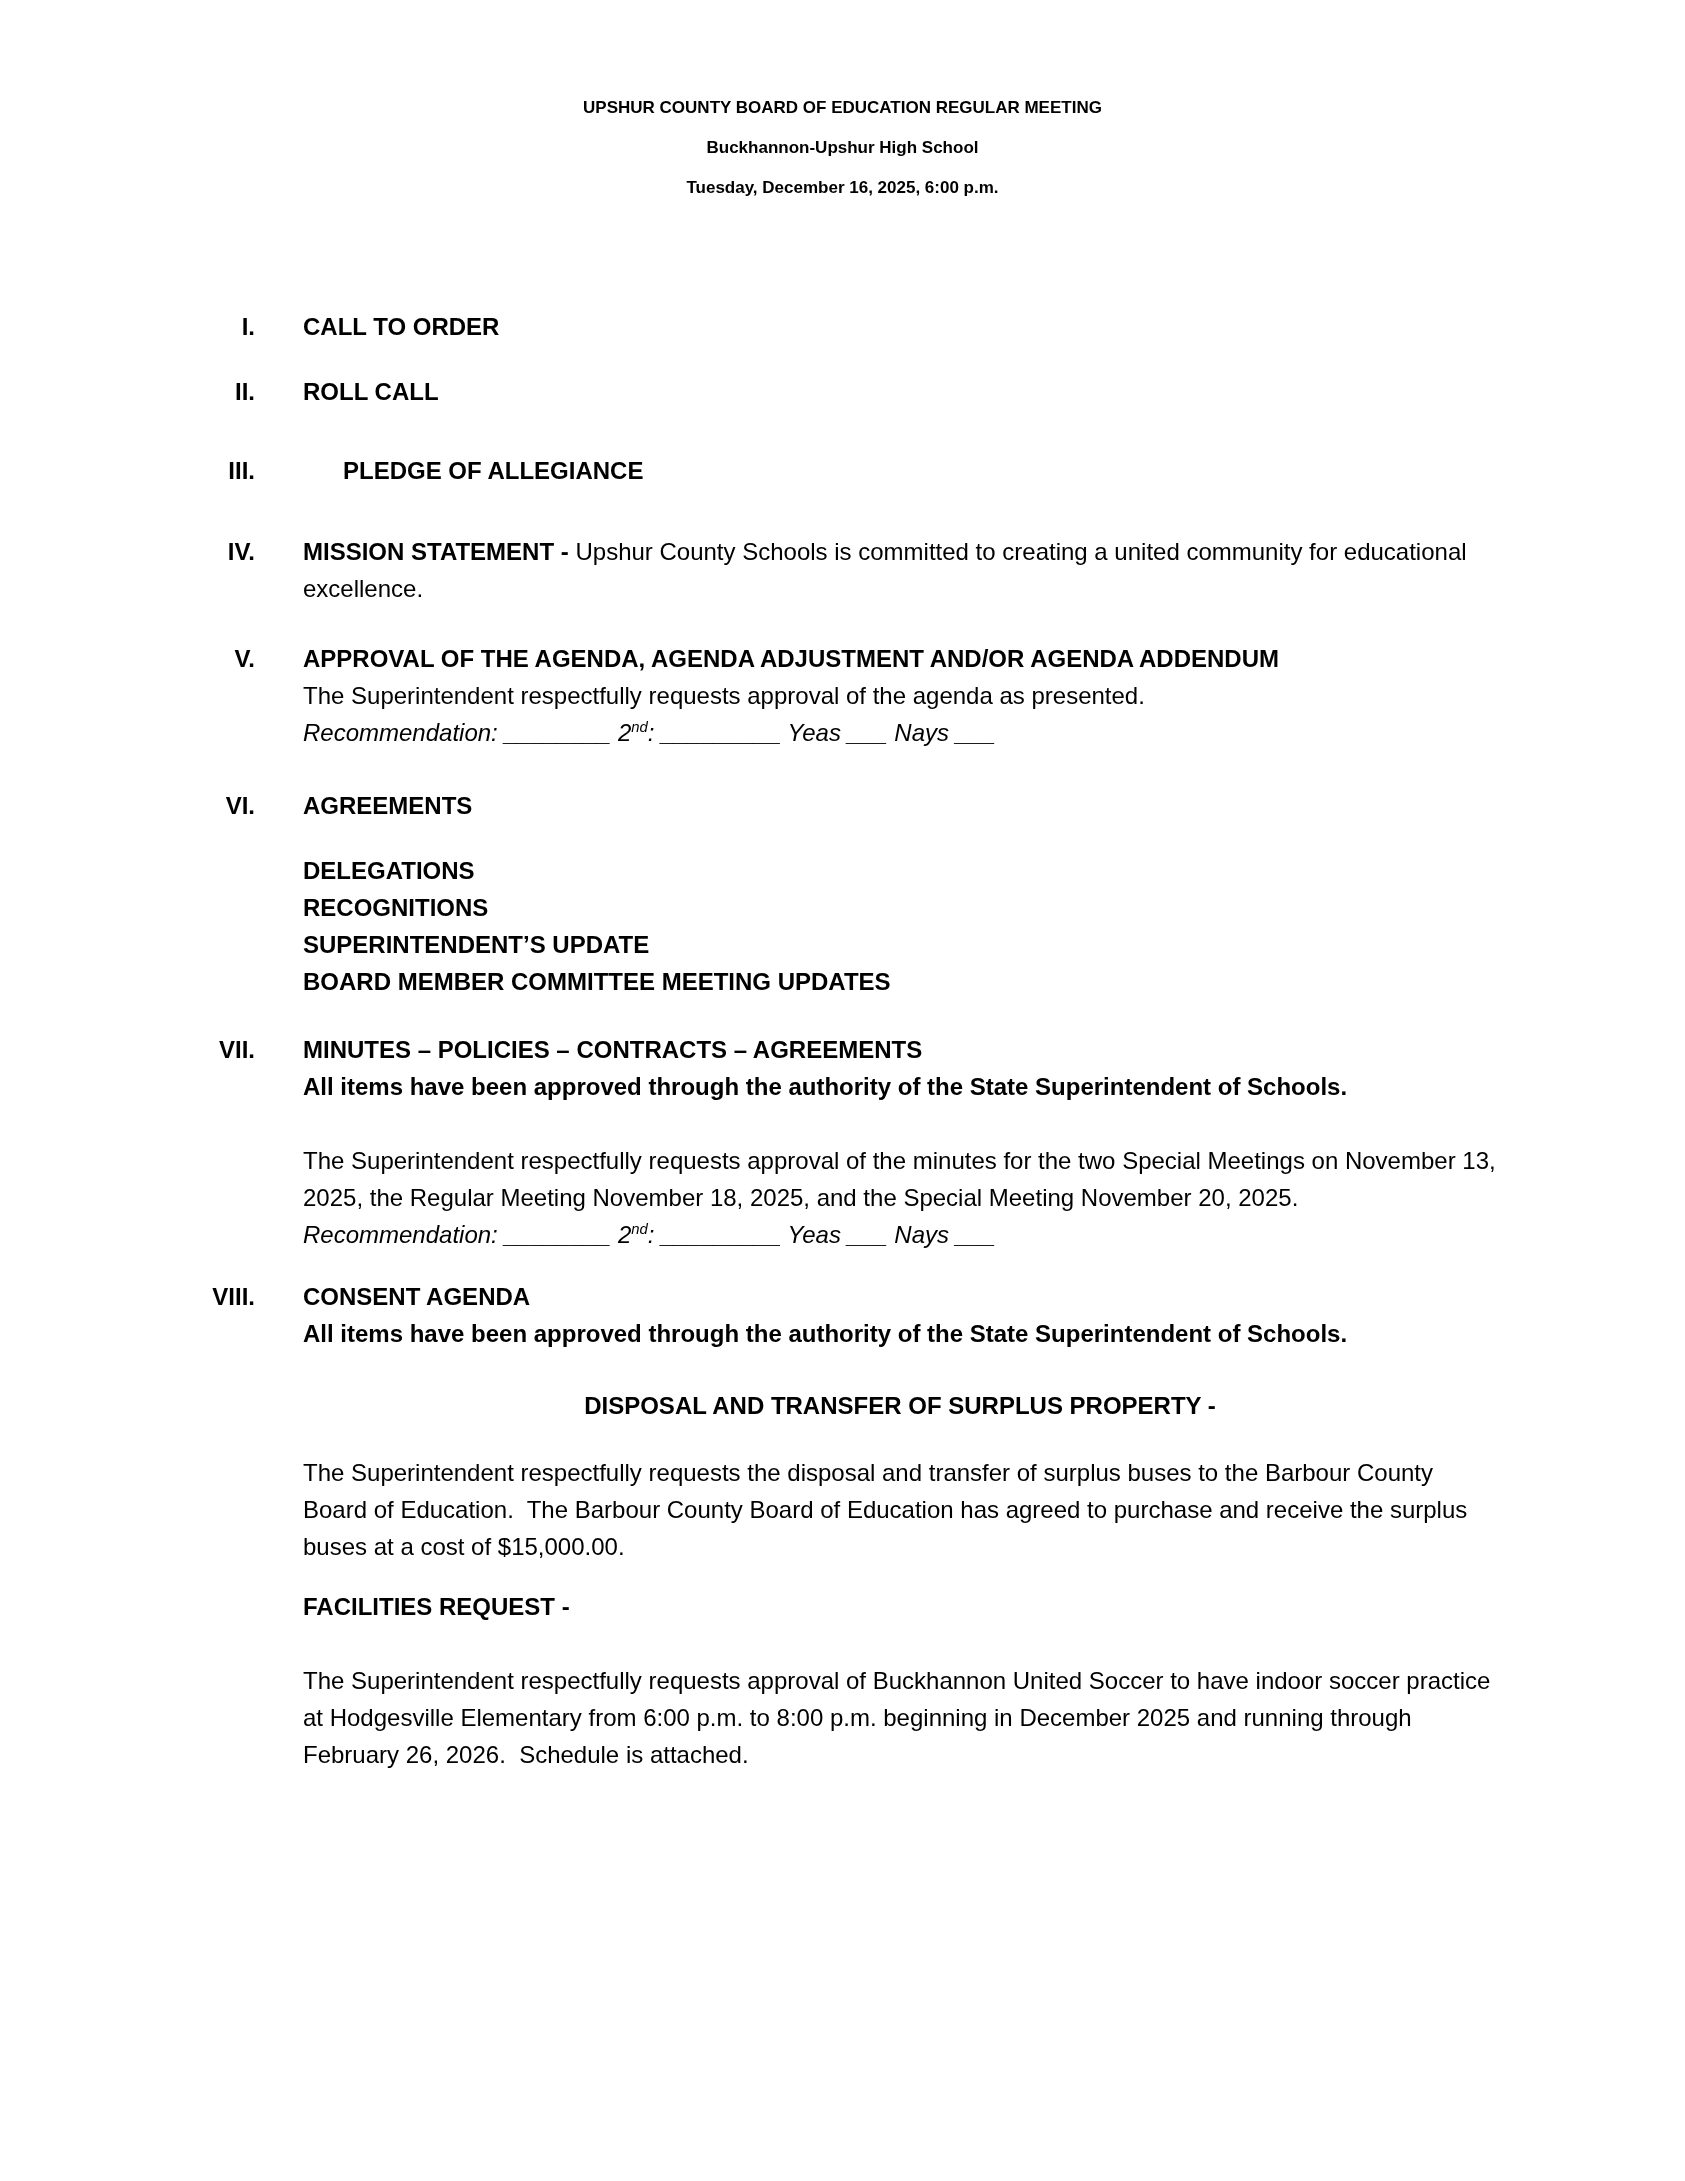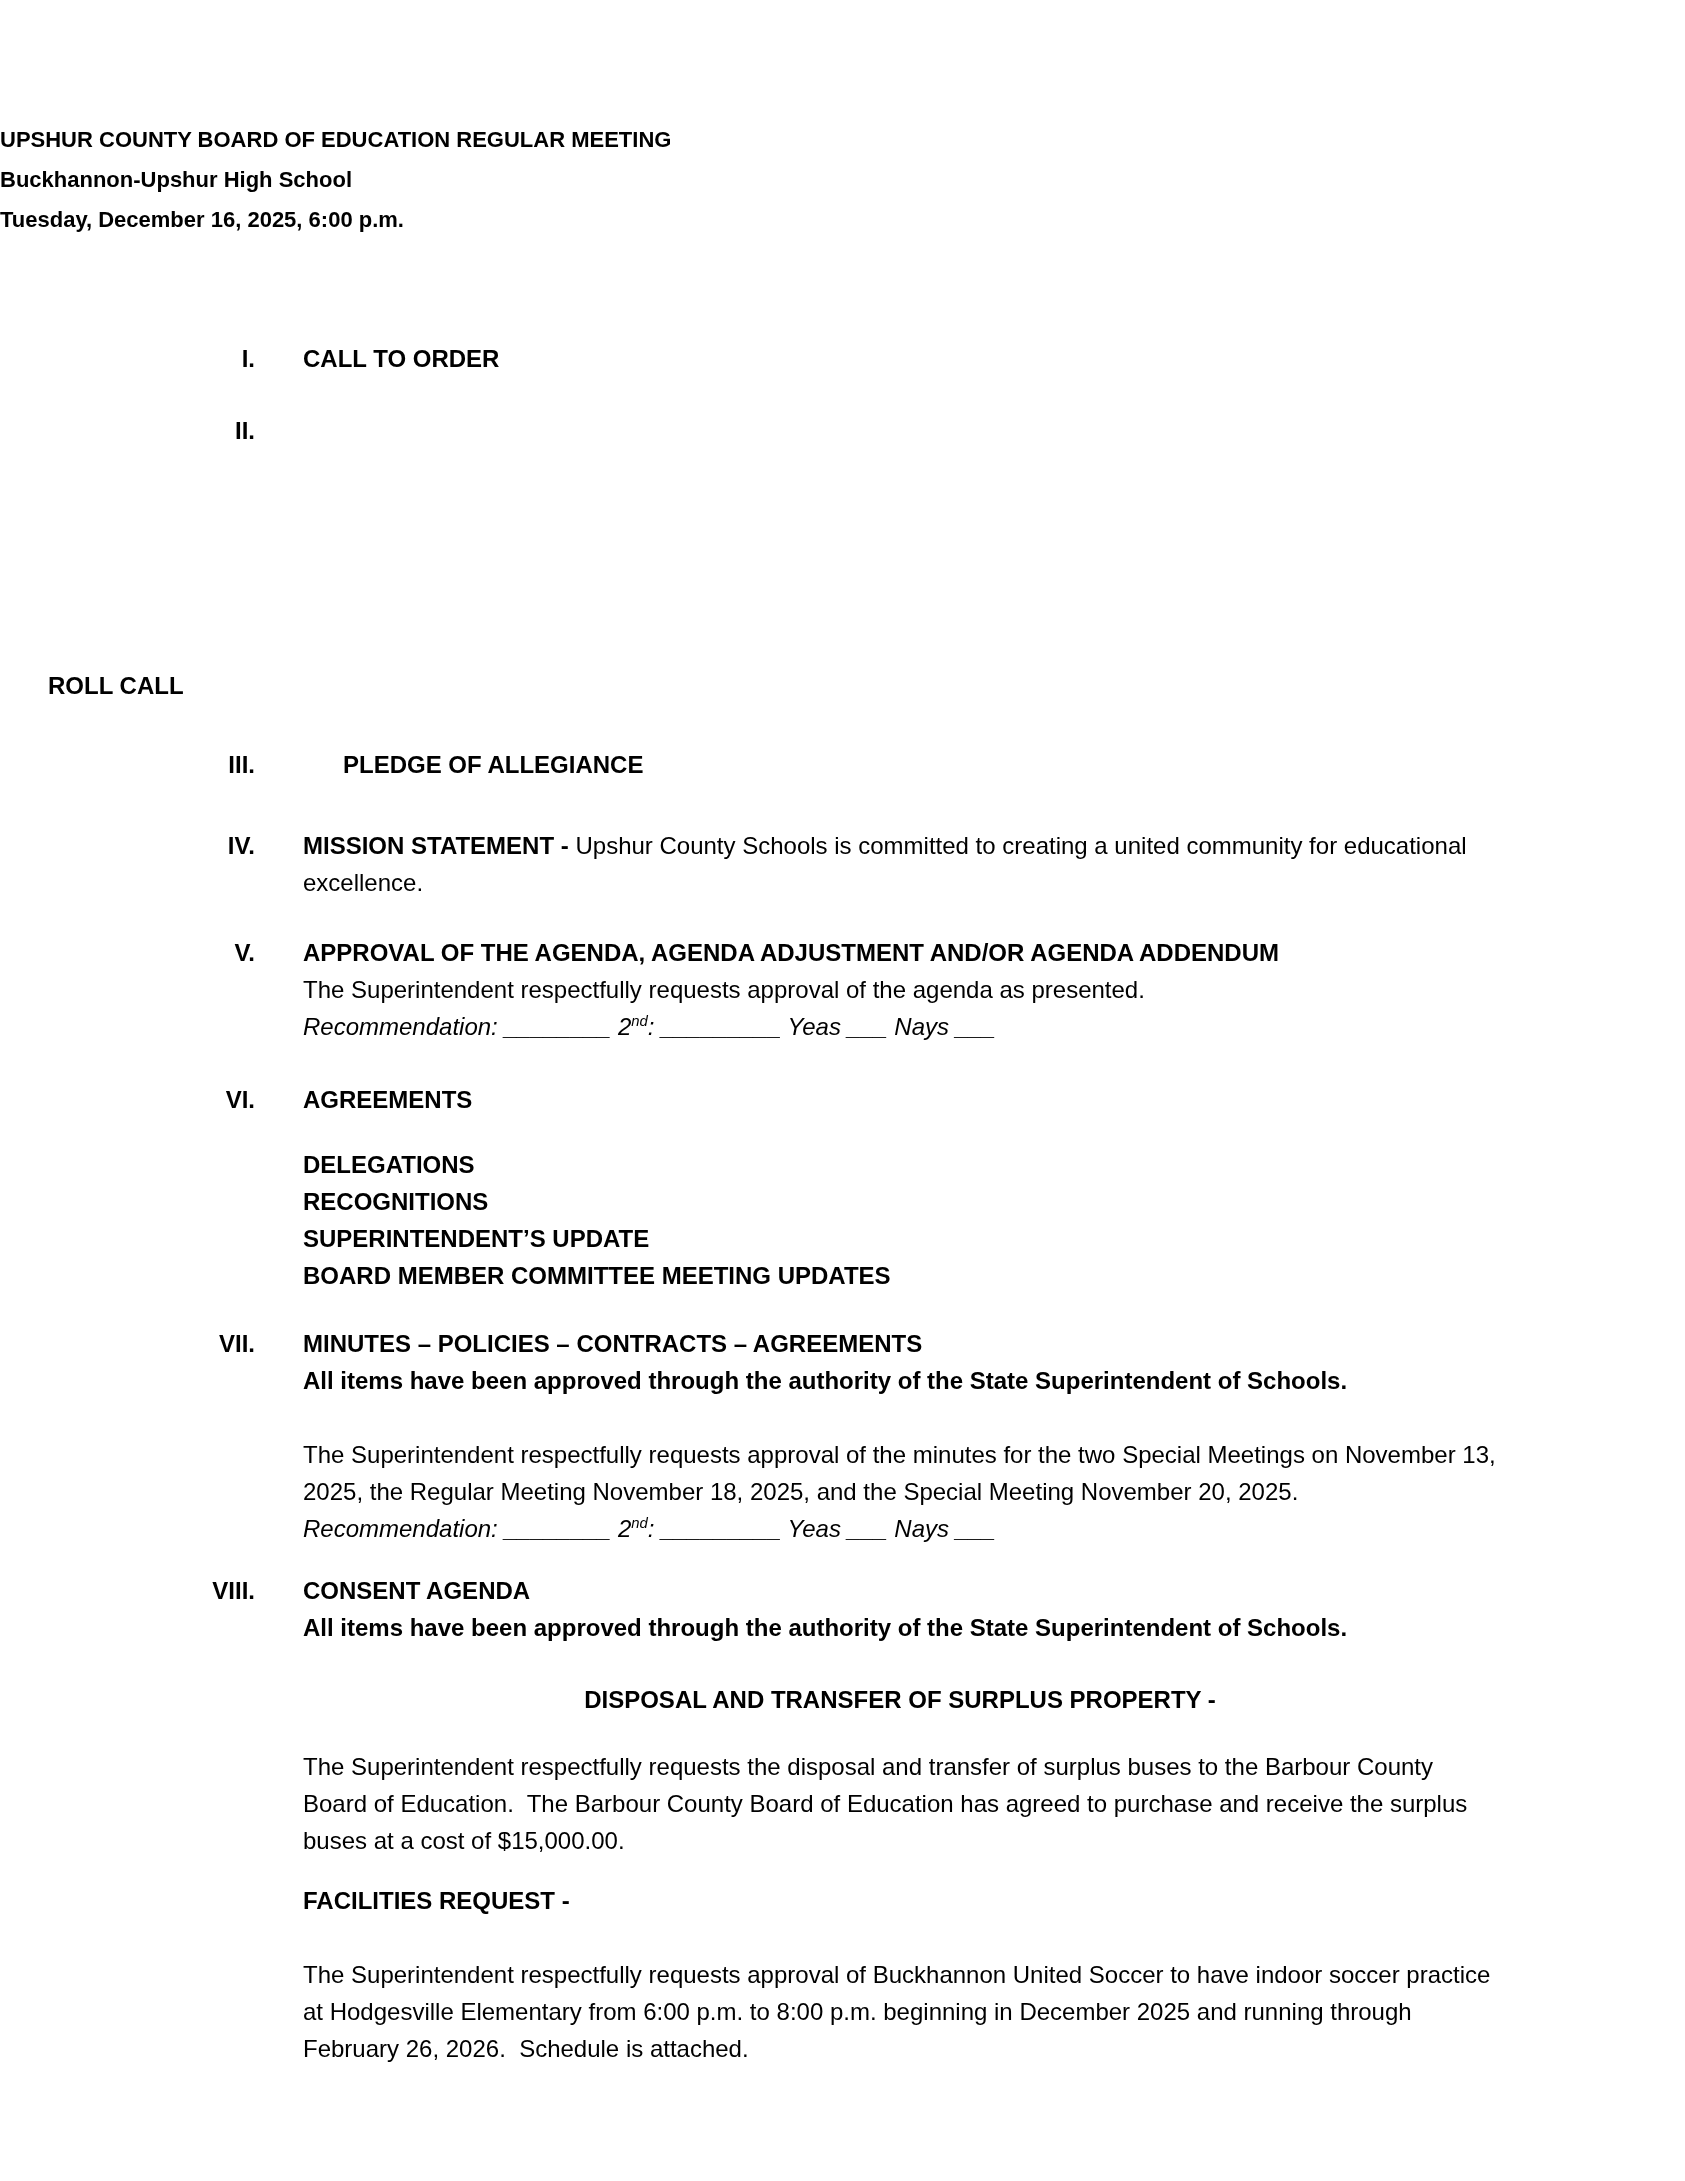--- a/index.html
+++ b/index.html
@@ -9,41 +9,42 @@
     height: 2181px;
     margin: 0 auto;
     background: #ffffff;
     color: #000000;
     font-family: "Liberation Sans", sans-serif;
     font-size: 24px;
     line-height: 37px;
     overflow: hidden;
   }
   .doc-title {
-    padding-top: 120px;
+    padding-top: 88px;
+    text-align: center;
     font-weight: bold;
-    font-size: 22px;
+    font-size: 17px;
     line-height: 40px;
   }
   .row { display: flex; align-items: flex-start; }
   .num {
     flex: 0 0 255px;
     width: 255px;
     text-align: right;
     font-weight: bold;
   }
   .content { margin-left: 48px; width: 1194px; }
   p { margin: 0; }
   .h { font-weight: bold; }
   .para { white-space: pre-wrap; }
   .rec { font-style: italic; }
   sup { font-size: 0.62em; line-height: 0; vertical-align: super; }
 
   #sec-call      { margin-top: 100px; }
-  #sec-roll      { margin-top: 35px; flex-direction: column; }
+  #sec-roll      { margin-top: 28px; }
   #sec-pledge    { margin-top: 42px; gap: 40px; }
   #sec-mission   { margin-top: 44px; }
   #sec-approval  { margin-top: 33px; }
   #sec-info      { margin-top: 36px; }
   #sec-info-items{ margin-top: 28px; }
   #sec-minutes   { margin-top: 31px; }
   .minutes-para  { margin-top: 37px; }
   #sec-consent   { margin-top: 24.6px; }
   .surplus-heading    { margin-top: 35px; text-align: center; }
   .surplus-para       { margin-top: 30px; }

